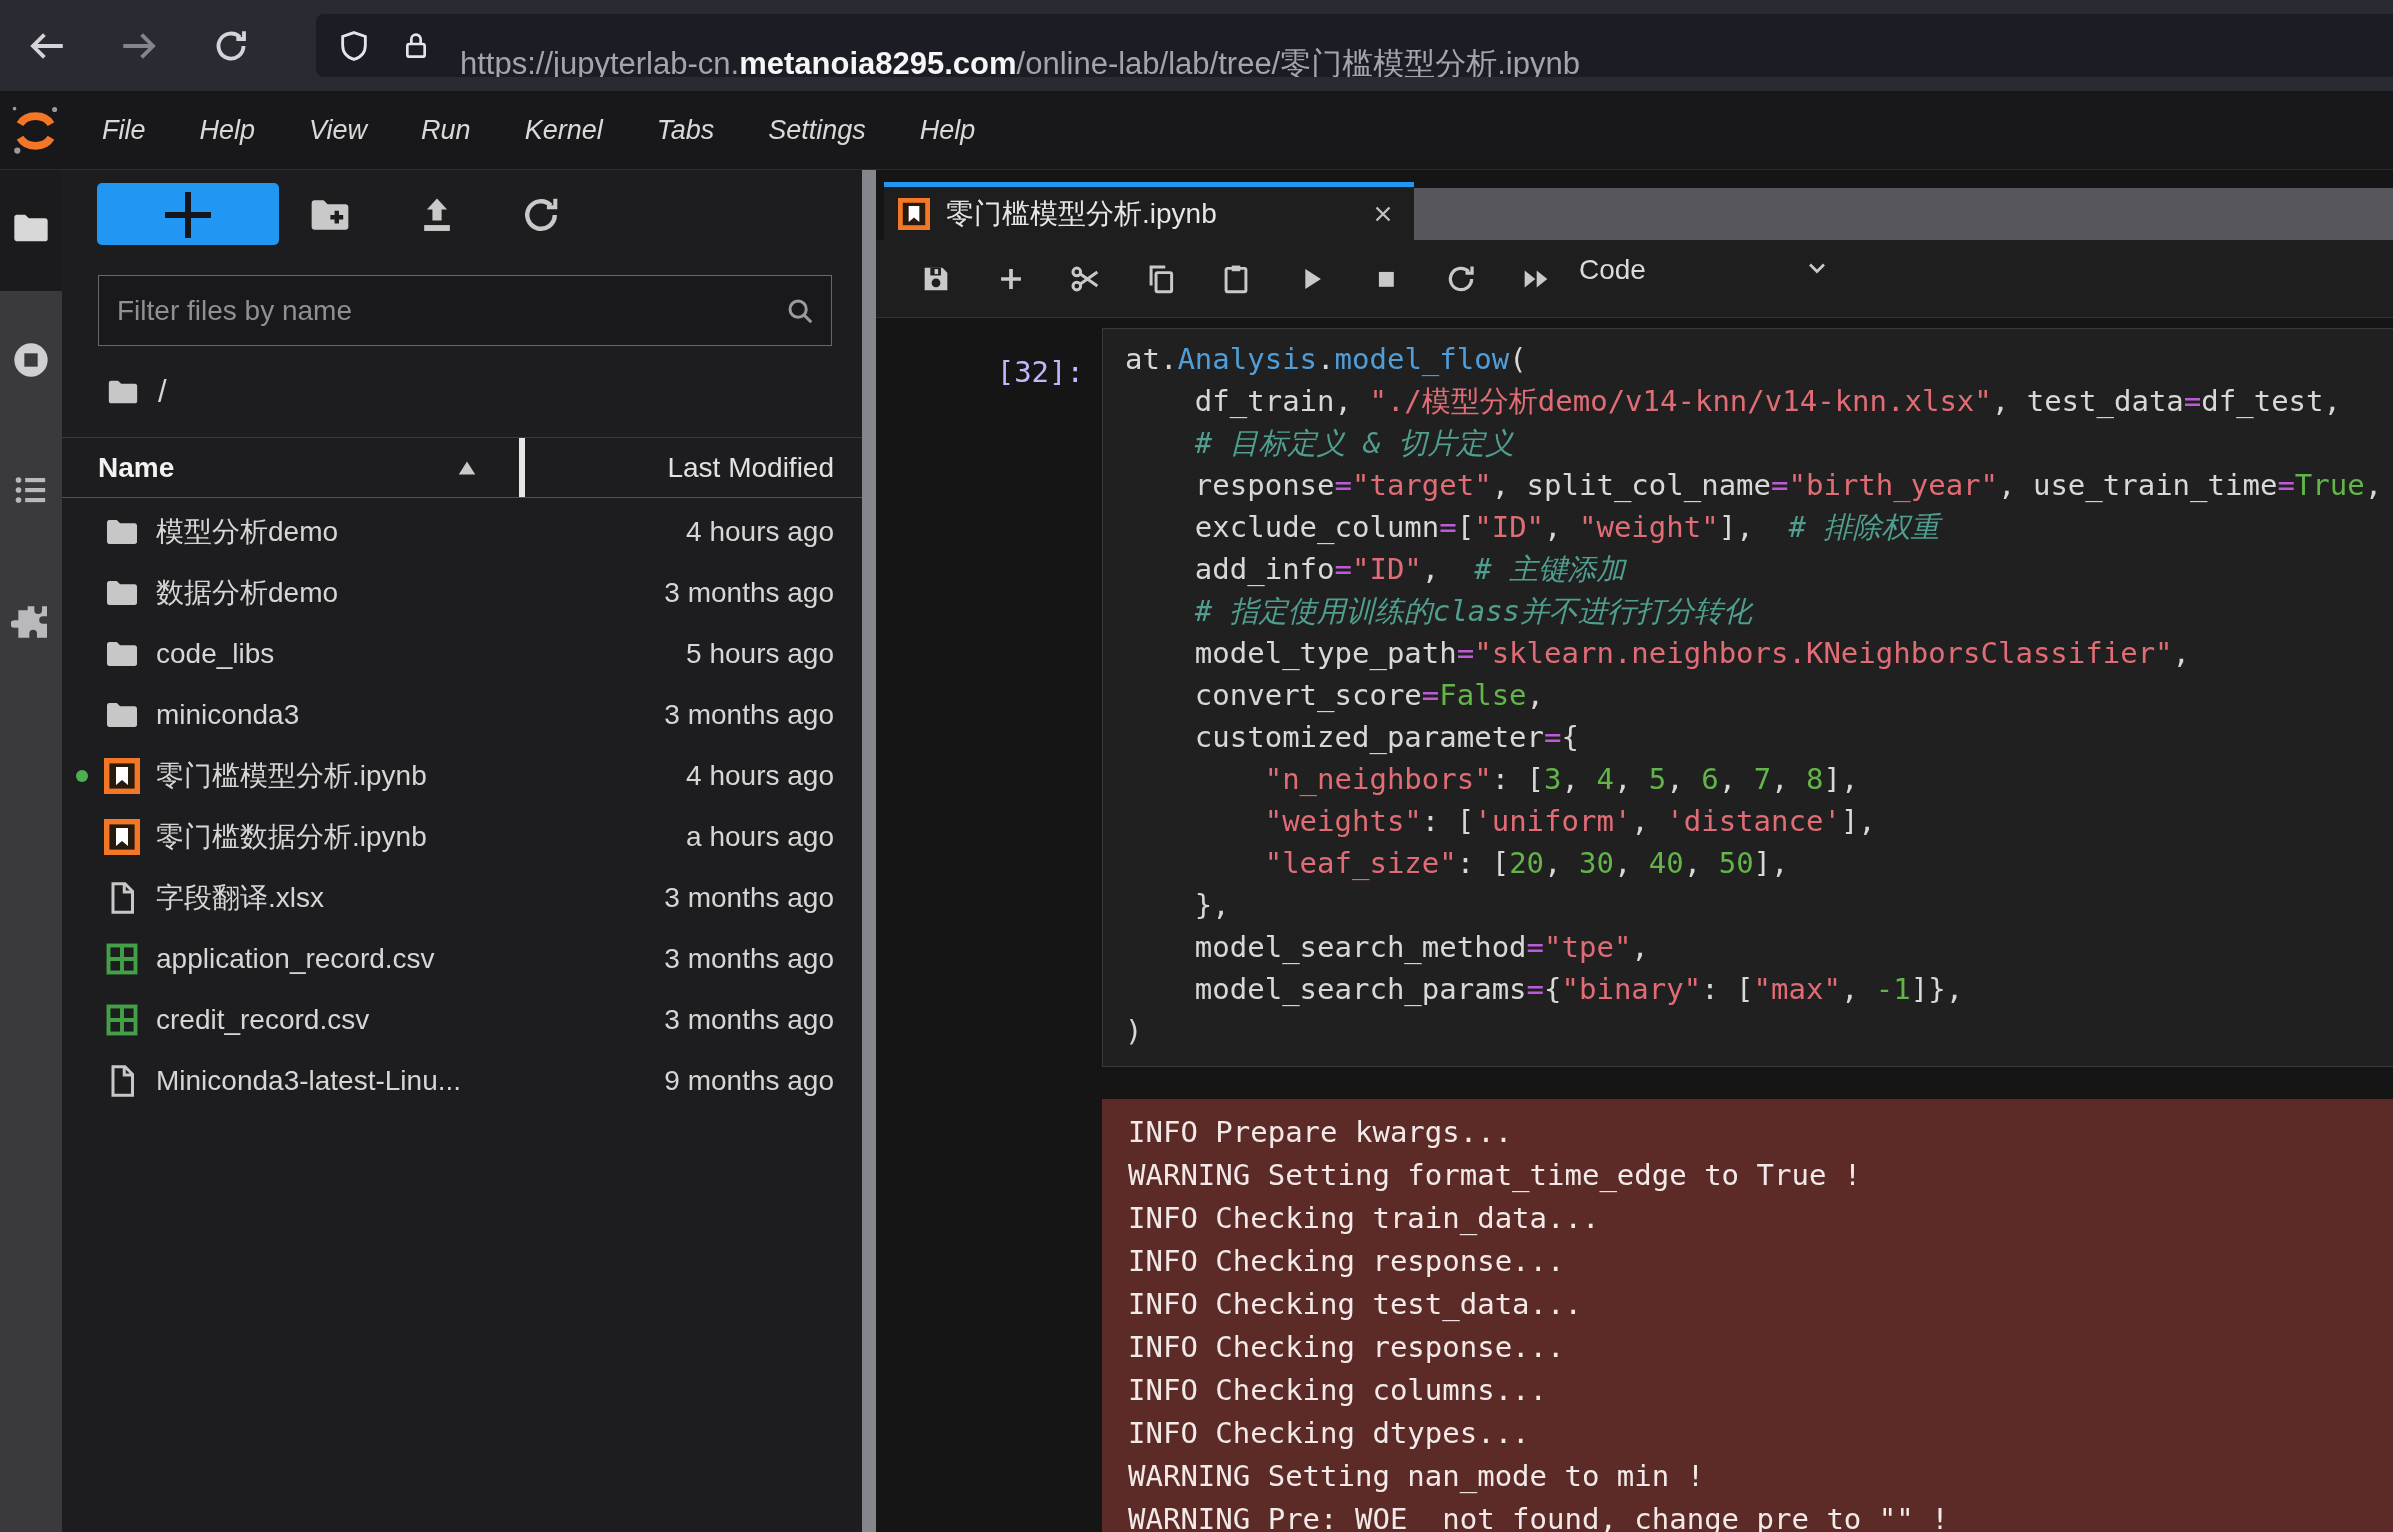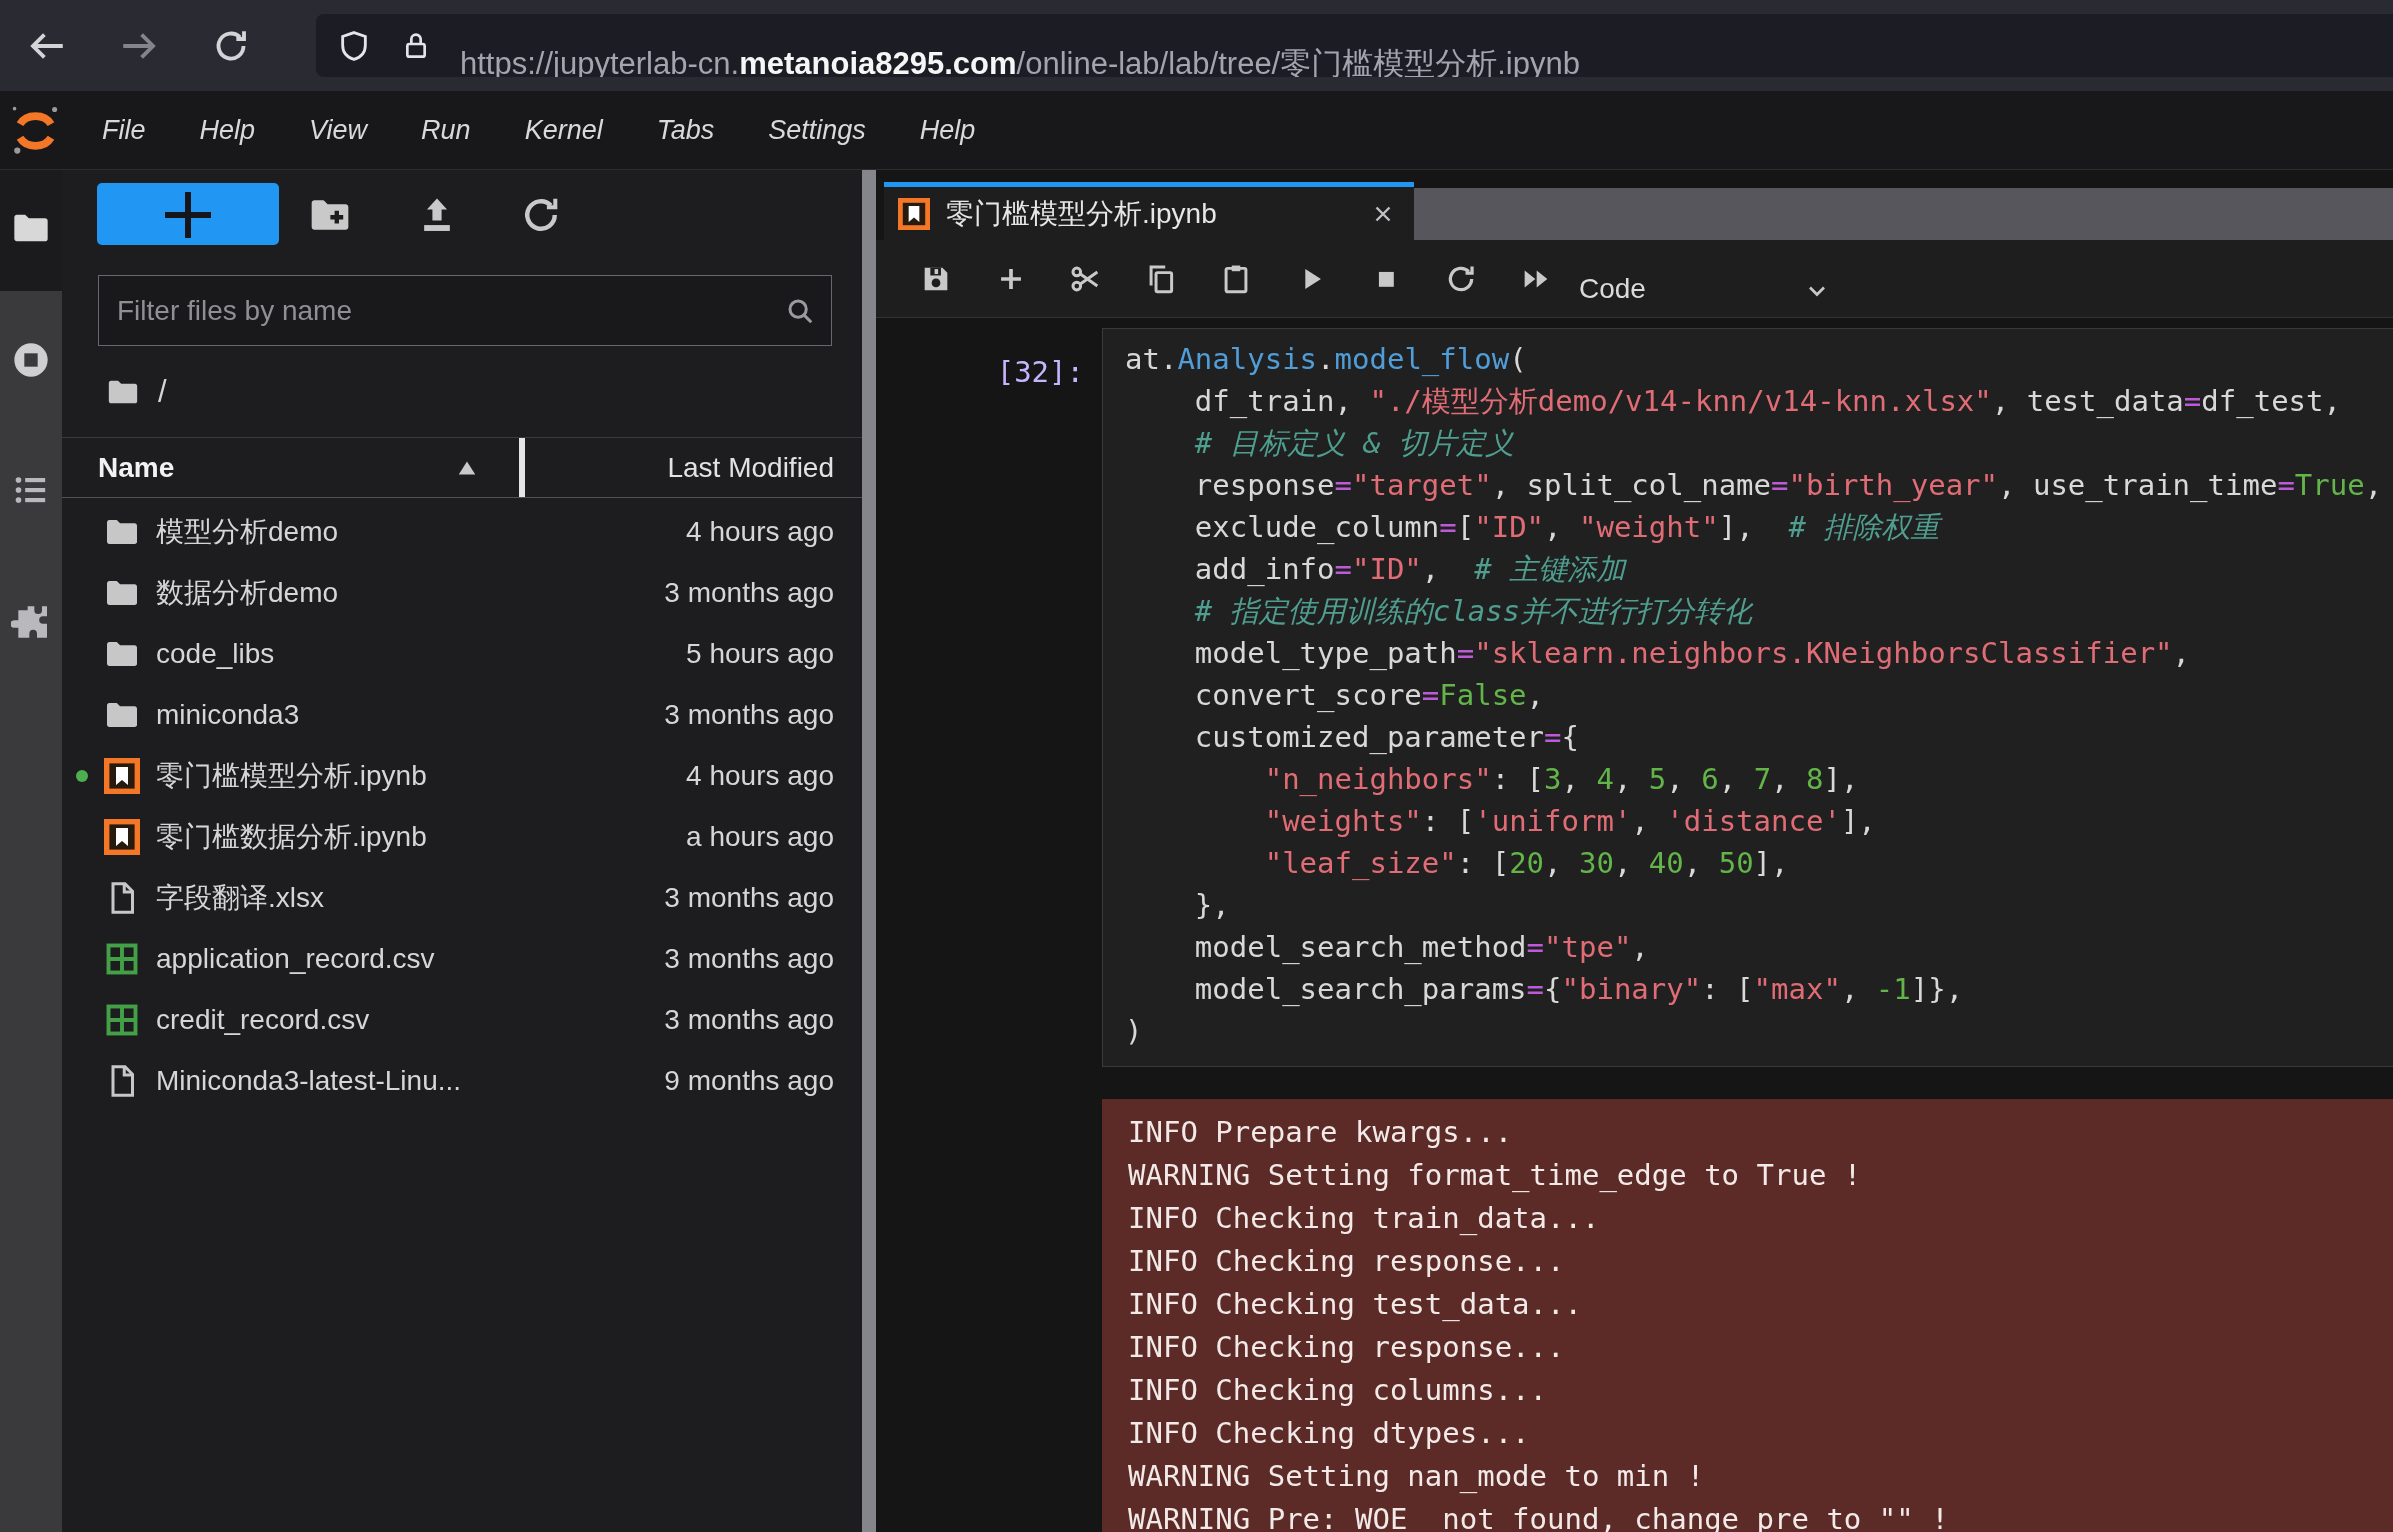--- a/index.html
+++ b/index.html
@@ -65,21 +65,21 @@
     border-top:5px solid #2196f3;display:flex;align-items:center;padding:0 18px 0 14px;}
   .tab-ico{width:32px;height:32px;margin-right:16px;flex:none;}
   .tab-title{font-size:28px;color:#e6e6e6;white-space:nowrap;flex:1;}
   .tab-close{width:26px;height:26px;margin-left:14px;flex:none;}
   .tabbar-rest{position:absolute;left:538px;top:18px;right:0;height:52px;background:#56565c;}
   .nb-toolbar{position:absolute;left:0;top:70px;right:0;height:78px;background:#1e1e1e;
     border-bottom:1px solid #323232;display:flex;align-items:center;padding-left:22px;}
   .tb-btn{width:75px;height:55px;display:flex;align-items:center;justify-content:center;}
   .tb-btn svg{width:34px;height:34px;}
   .mode-select{position:absolute;left:693px;top:14px;width:272px;height:51px;display:flex;
-    align-items:flex-end;justify-content:space-between;padding:0 10px;}
+    align-items:flex-start;justify-content:space-between;padding:0 10px;}
   .mode-label{font-size:28px;color:#dadada;}
   .mode-chevron{width:28px;height:28px;}
 
   .cell-prompt{position:absolute;left:107px;top:181px;width:101px;text-align:right;
     font-family:"DejaVu Sans Mono",monospace;font-size:29px;line-height:42px;color:#c4b5fd;}
   .cell-box{position:absolute;left:226px;top:158px;right:-6px;height:739px;background:#202020;
     border:1px solid #3a3a3e;padding:9px 0 0 22px;overflow:hidden;}
   .code-line{height:42px;line-height:42px;font-family:"DejaVu Sans Mono",monospace;
     font-size:29px;white-space:pre;color:#d8d8d8;}
   .tok-p{color:#d8d8d8;}

